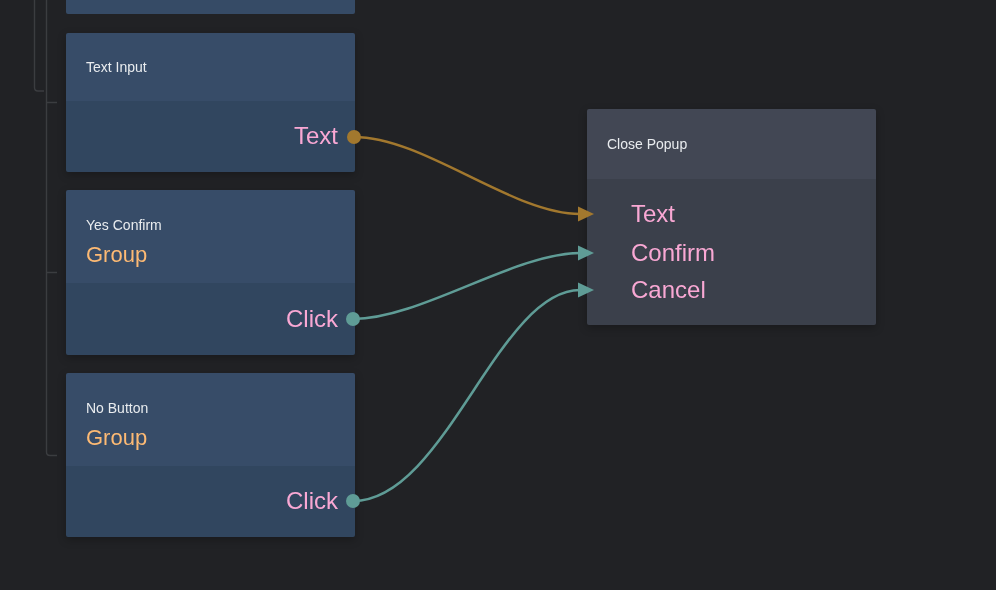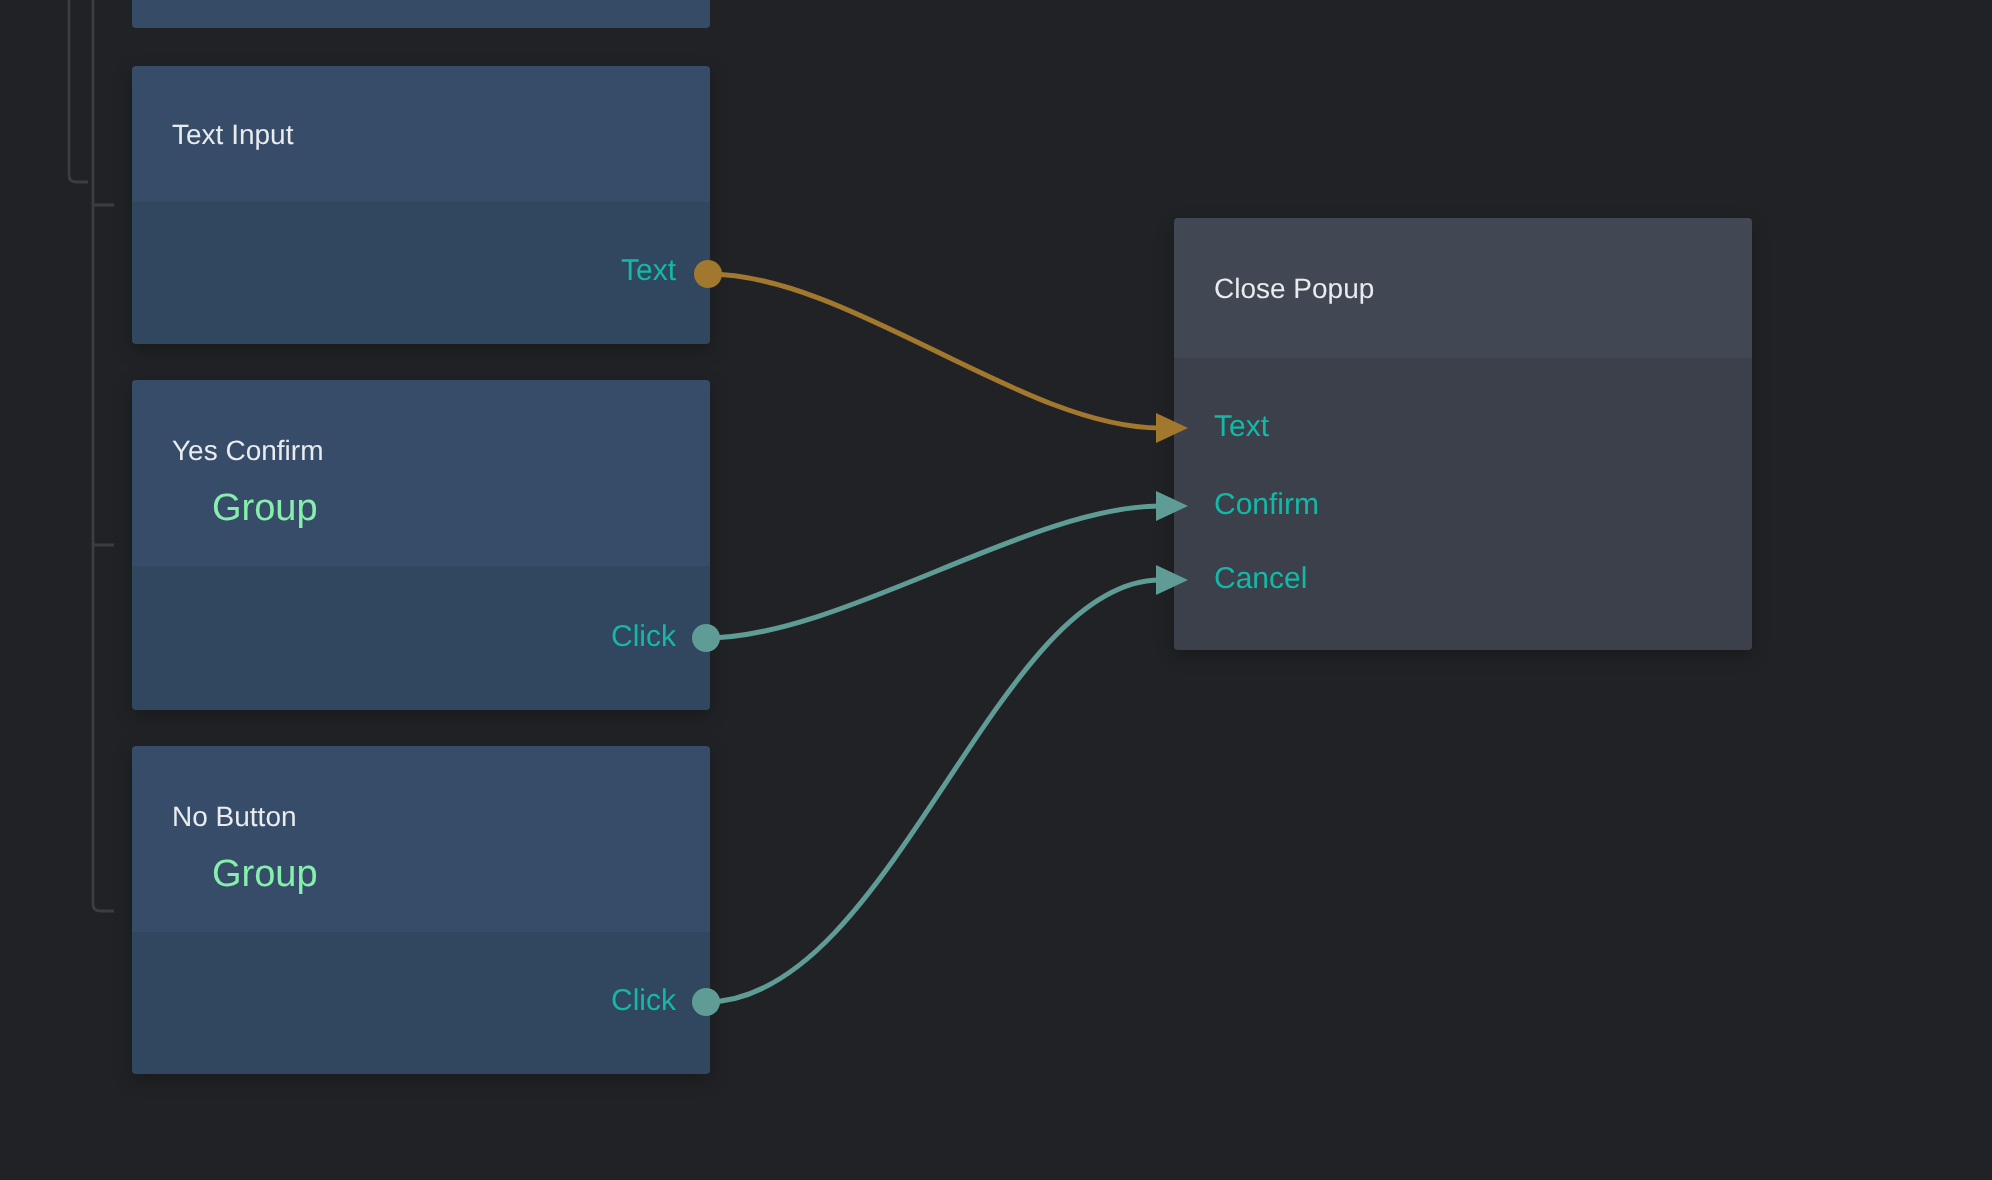--- a/index.html
+++ b/index.html
@@ -13,24 +13,24 @@
   .node-header {
     display:flex; flex-direction:column; justify-content:center;
     padding-left:20px; border-radius:2px 2px 0 0;
   }
   .node-body { position:relative; border-radius:0 0 2px 2px; }
   .blue .node-header { background:#374c68; }
   .blue .node-body   { background:#31465f; }
   .gray .node-header { background:#424754; }
   .gray .node-body   { background:#3b404b; }
   .node-title  { color:#e9ecef; font-size:14px; line-height:29px; }
-  .node-subtitle { color:#86efac; font-size:19px; line-height:29px;margin-left:20px; }
+  .node-subtitle { color:#fdba74; font-size:22px; line-height:29px; }
   .two-line .node-header { padding-top:6px; }
   .port-label {
-    position:absolute; color:#14b8a6; font-size:15px; line-height:26px; white-space:nowrap;
+    position:absolute; color:#f9a8d4; font-size:24px; line-height:26px; white-space:nowrap;margin-left:24px;
   }
   .out-label { right:17px; text-align:right; }
   .in-label  { left:20px; }
 
   
   #node-offscreen-top { left:66px; top:0; height:14px; background:#364b66; border-radius:0 0 2px 2px; box-shadow:none; }
   #node-text-input { left:66px; top:33px; }
   #node-text-input .node-header { height:68px; }
   #node-text-input .node-body   { height:71px; }
   #node-text-input .out-label   { top:22px; }

